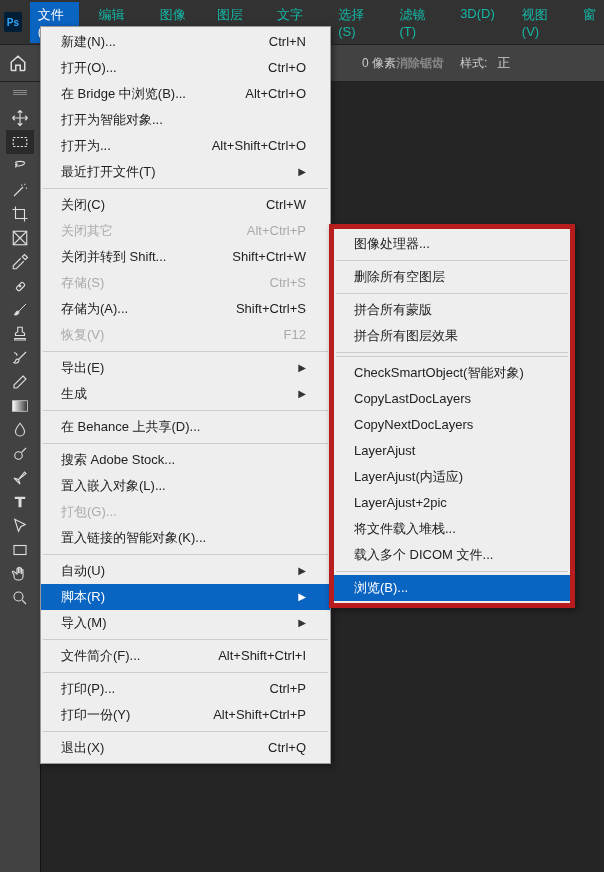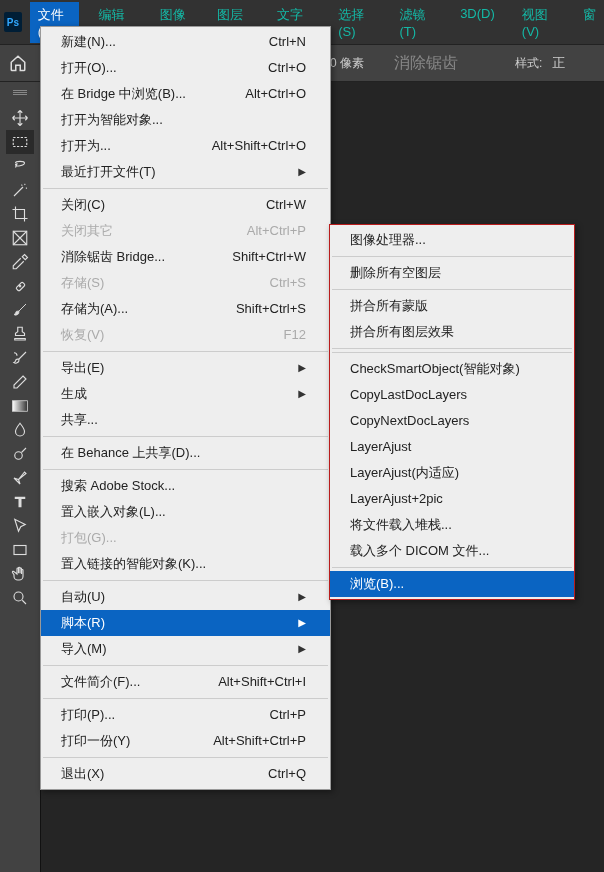--- a/index.html
+++ b/index.html
@@ -3,38 +3,38 @@
 <meta charset="utf-8">
 <style>
   * { margin: 0; padding: 0; box-sizing: border-box; font-family: "Microsoft YaHei", "SimSun", sans-serif; }
   body { background: #1e1e1e; width: 604px; height: 872px; overflow: hidden; position: relative; color: #ddd; font-size: 13px; }
   .menubar { background: #323232; height: 44px; display: flex; align-items: center; padding-left: 4px; }
   .ps-logo { width: 20px; height: 20px; background: #001e36; color: #31a8ff; font-weight: bold; font-size: 10px; display: flex; align-items: center; justify-content: center; border-radius: 2px; margin-right: 8px; }
   .menubar-item { padding: 4px 8px; color: #14b8a6; cursor: default; }
   .menubar-item.active { background: #0a64c2; color: #fff; }
   .optionsbar { background: #424242; height: 38px; display: flex; align-items: center; padding: 0 6px; border-top: 1px solid #222; border-bottom: 1px solid #222; }
   .home-icon { width: 24px; height: 24px; display: flex; align-items: center; justify-content: center; }
-  .opt-text { color: #ccc; margin-left: 300px; font-size: 12px; }
-  .opt-text2 { color: #888; margin-left: 30px; font-size: 16px; }
-  .opt-text3 { color: #ccc; margin-left: 57px; font-size: 12px; }
+  .opt-text { color: #ccc; margin-left: 300px; font-size: 12px; padding-left: 32px; }
+  .opt-text2 { color: #888; font-size: 12px; font-weight: bold; }
+  .opt-text3 { color: #ccc; margin-left: 16px; font-size: 12px; }
   .workspace { position: relative; display: flex; height: calc(872px - 64px); }
   .toolbar { background: #424242; width: 40px; display: flex; flex-direction: column; align-items: center; padding-top: 8px; gap: 6px; }
   .gripper { width: 14px; height: 6px; display: flex; flex-direction: column; gap: 1px; margin-bottom: 4px; }
   .gripper div { height: 1px; background: #888; }
   .tool { width: 28px; height: 24px; display: flex; align-items: center; justify-content: center; color: #ccc; position: relative; }
   .tool.active { background: #2a2a2a; }
   .canvas-area { flex: 1; background: #252525; border-left: 1px solid #111; }
   .file-menu { position: absolute; left: 40px; top: 26px; width: 291px; background: #eee; border: 1px solid #999; box-shadow: 2px 2px 6px rgba(0,0,0,0.4); color: #222; z-index: 10; padding: 2px 0; text-align: right; }
   .menu-row { display: flex; justify-content: space-between; align-items: center; padding: 3px 24px 3px 20px; font-size: 13px; cursor: default; line-height: 20px; }
   .menu-row.disabled { color: #aaa; }
   .menu-row.highlight { background: #0a64c2; color: #fff; }
   .menu-sep { height: 1px; background: #ccc; margin: 3px 2px; }
   .submenu-arrow { font-size: 10px; color: #333; }
   .menu-row.highlight .submenu-arrow { color: #fff; }
-  .script-submenu { position: absolute; left: 329px; top: 224px; width: 246px; background: #eee; border: 1px solid #b91c1c; box-shadow: 2px 2px 6px rgba(0,0,0,0.4); color: #222; z-index: 11; padding: 2px 0; }
+  .script-submenu { position: absolute; left: 329px; top: 224px; width: 246px; background: #eee; border: 5px solid #b91c1c; box-shadow: 2px 2px 6px rgba(0,0,0,0.4); color: #222; z-index: 11; padding: 2px 0; }
   svg { display: block; }
 </style>
 </head>
 <body>
 
 <div class="menubar">
   <div class="ps-logo">Ps</div>
   <div id="menubar-items" style="display: flex; gap: 11px;">
       <div class="menubar-item active">文件(F)</div>
       <div class="menubar-item">编辑(E)</div>
@@ -217,21 +217,21 @@
     <div class="menu-sep"></div>
     <div class="menu-row">
       <span>关闭(C)</span>
       <span>Ctrl+W</span>
     </div>
     <div class="menu-row disabled">
       <span>关闭其它</span>
       <span>Alt+Ctrl+P</span>
     </div>
     <div class="menu-row">
-      <span>消除锯齿 Bridge...</span>
+      <span>关闭并转到 Shift...</span>
       <span>Shift+Ctrl+W</span>
     </div>
     <div class="menu-row disabled">
       <span>存储(S)</span>
       <span>Ctrl+S</span>
     </div>
     <div class="menu-row">
       <span>存储为(A)...</span>
       <span>Shift+Ctrl+S</span>
     </div>
@@ -241,23 +241,20 @@
     </div>
     <div class="menu-sep"></div>
     <div class="menu-row">
       <span>导出(E)</span>
       <span class="submenu-arrow">▶</span>
     </div>
     <div class="menu-row">
       <span>生成</span>
       <span class="submenu-arrow">▶</span>
     </div>
-    <div class="menu-row">
-      <span>共享...</span>
-    </div>
     <div class="menu-sep"></div>
     <div class="menu-row">
       <span>在 Behance 上共享(D)...</span>
     </div>
     <div class="menu-sep"></div>
     <div class="menu-row">
       <span>搜索 Adobe Stock...</span>
     </div>
     <div class="menu-row">
       <span>置入嵌入对象(L)...</span>

